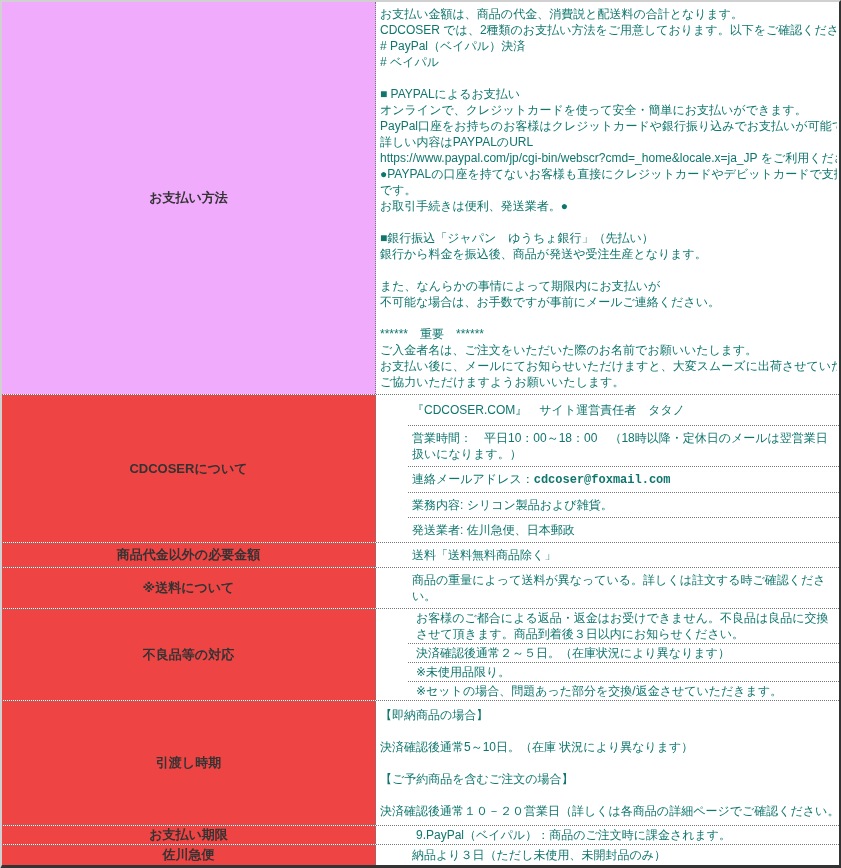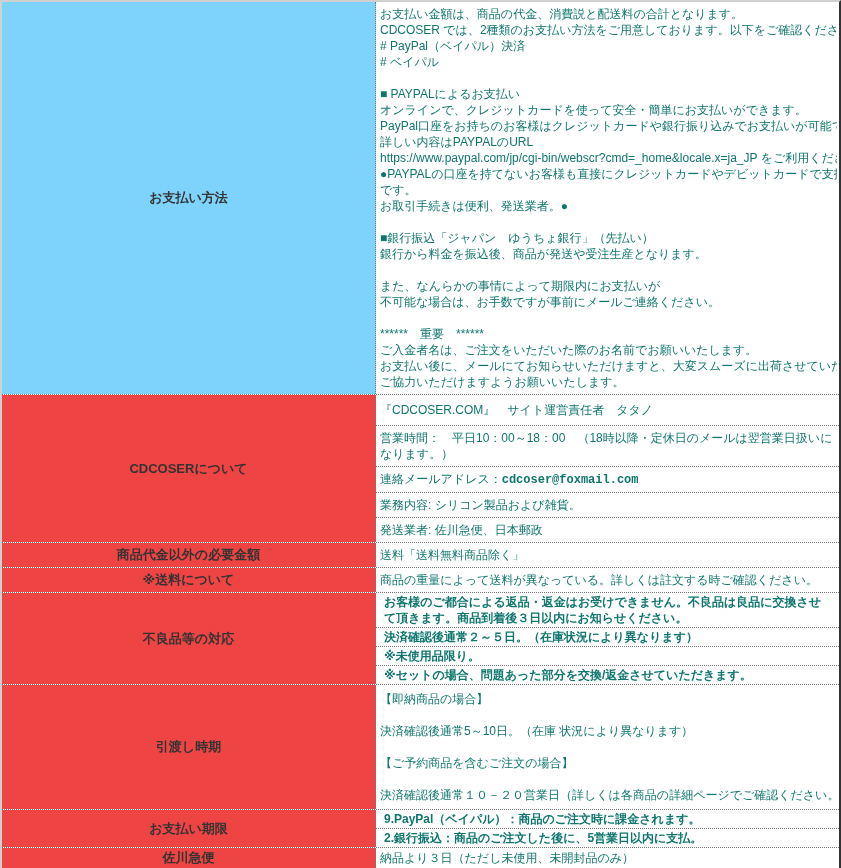--- a/index.html
+++ b/index.html
@@ -47,26 +47,26 @@
   
   .lines { padding: 4px 2px 4px 4px; justify-content: flex-start; }
   .line {
     line-height: 16px;
     height: 16px;
     white-space: nowrap;
     overflow: hidden;
   }
   
   .cells { justify-content: flex-start; }
-  .cells .cell { padding: 4px 4px; line-height: 16px; }
+  .cells .cell { padding: 4px 4px; line-height: 16px; margin-left: 32px; }
   .cells .cell + .cell { border-top: 1px dotted #777777; }
-  .cells.compact .cell { padding: 1px 8px; font-weight: bold; }
+  .cells.compact .cell { padding: 1px 8px; }
   .cell b { font-weight: bold; font-family: "Liberation Mono", "DejaVu Sans Mono", monospace; }
   
-  [data-name="row-payment-method"] .label-cell { background: #7dd3fc; }
+  [data-name="row-payment-method"] .label-cell { background: #f0abfc; }
   [data-name="row-about-cdcoser"] .cell:first-child { padding: 7px 4px; }
   [data-name="row-delivery-time"] .lines { padding: 6px 2px 6px 4px; }
   [data-name="row-return-shipping"] .cell,
   [data-name="row-return-deadline"] .cell { padding: 2px 4px; }
 </style>
 </head>
 <body>
 
 <div class="shop-table" data-name="shop-info-table">
   <div class="row" data-name="row-payment-method">
@@ -158,21 +158,20 @@
         <div class="line" data-name="content-line">決済確認後通常１０－２０営業日（詳しくは各商品の詳細ページでご確認ください。）</div>
       </div>
   </div>
 
   <div class="row" data-name="row-payment-deadline">
     <div class="label-cell" data-name="row-header">
       <span class="label-text" data-name="row-header-label">お支払い期限</span>
     </div>
     <div class="content-cell cells compact" data-name="row-content">
         <div class="cell" data-name="content-sub-cell"><span data-name="cell-text">9.PayPal（ベイパル）：商品のご注文時に課金されます。</span></div>
-        <div class="cell" data-name="content-sub-cell"><span data-name="cell-text">2.銀行振込：商品のご注文した後に、5営業日以内に支払。</span></div>
       </div>
   </div>
 
   <div class="row" data-name="row-return-deadline">
     <div class="label-cell" data-name="row-header">
       <span class="label-text" data-name="row-header-label">佐川急便</span>
     </div>
     <div class="content-cell cells" data-name="row-content">
         <div class="cell" data-name="content-sub-cell"><span data-name="cell-text">納品より３日（ただし未使用、未開封品のみ）</span></div>
       </div>

